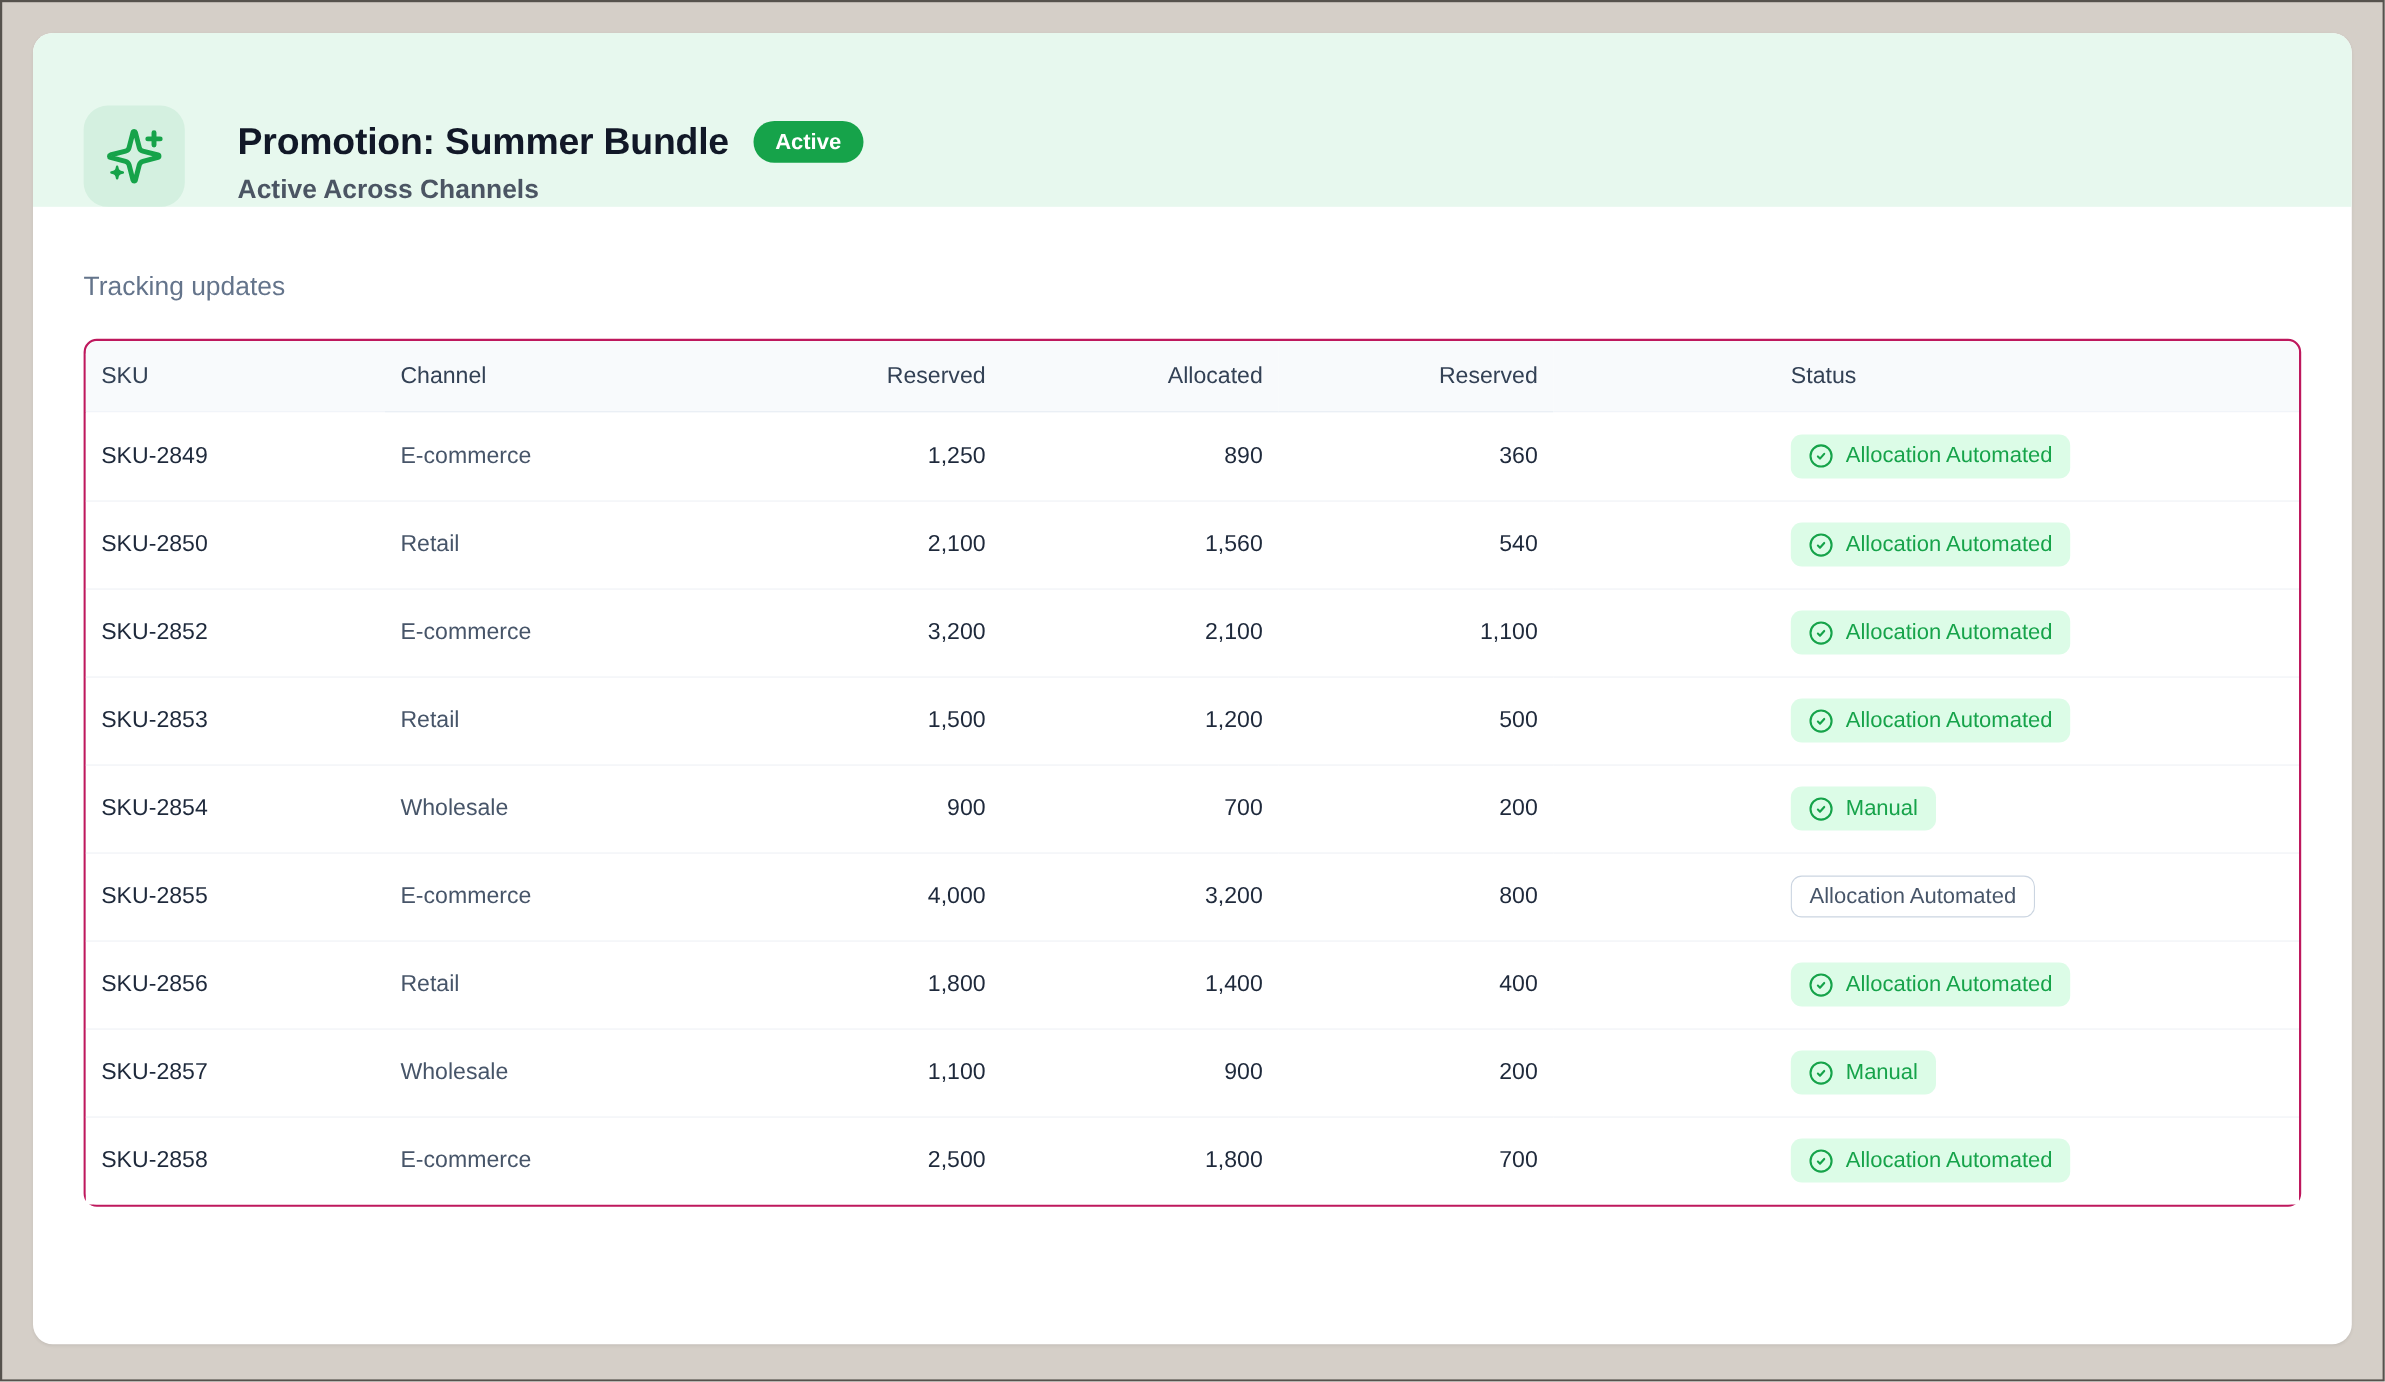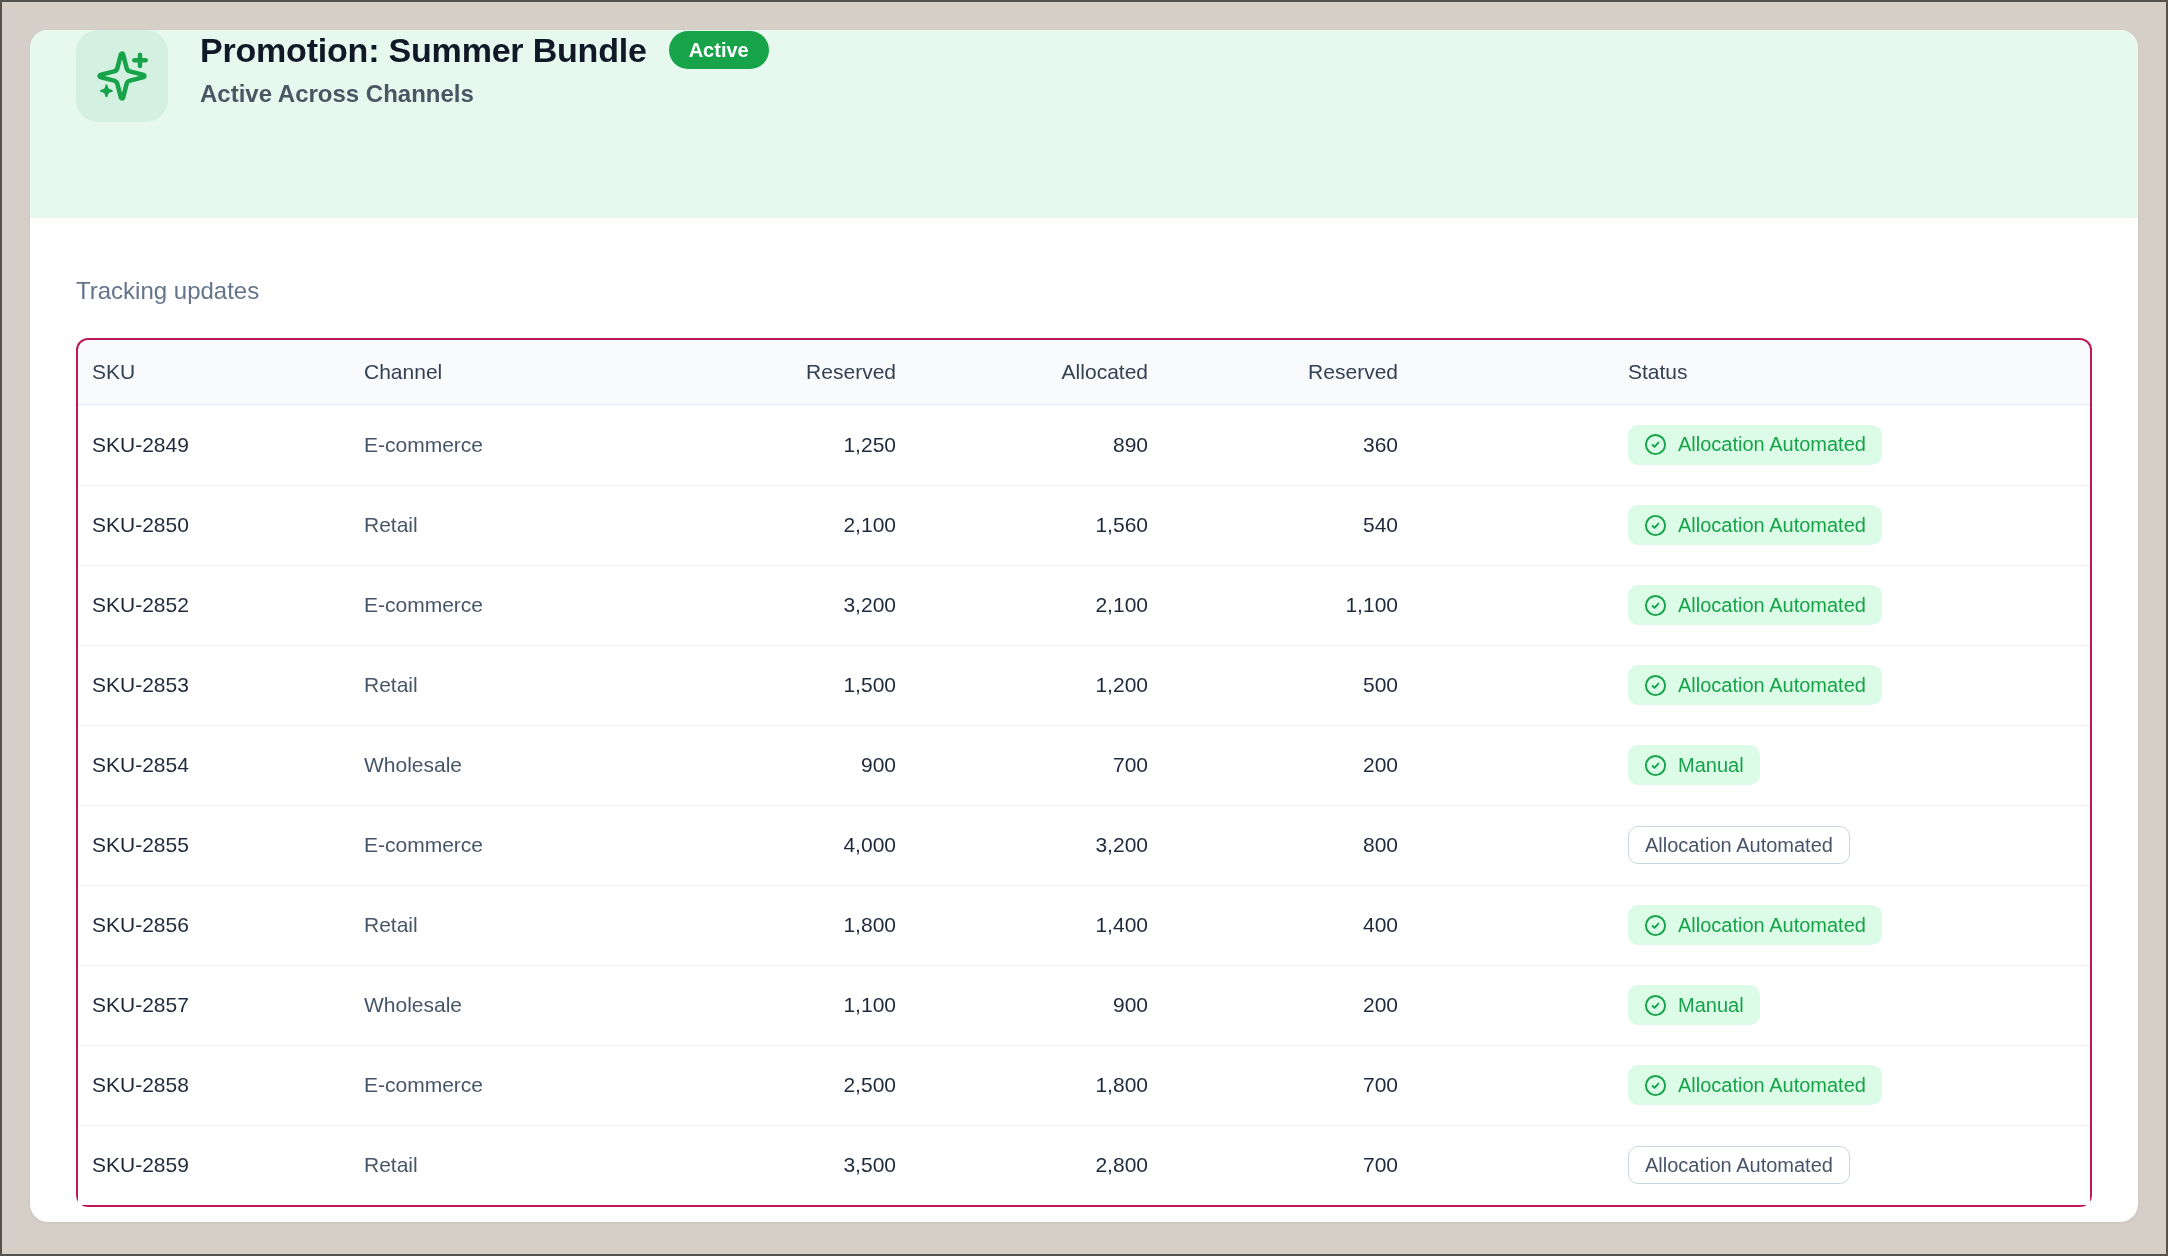--- a/index.html
+++ b/index.html
@@ -18,25 +18,26 @@
   .card {
     position: absolute;
     left: 30px; right: 30px; top: 30px; bottom: 34px;
     background: #ffffff;
     border-radius: 18px;
     overflow: hidden;
     box-shadow: 0 1px 3px rgba(0,0,0,.07);
   }
   
   .hero {
-    height: 188px;
+    height: 158px;
     background: #e7f8ee;
     display: flex;
-    align-items: flex-start;
+    align-items: flex-end;
     padding-left: 46px;
+    gap: 16px;
   }
   .icon-tile {
     width: 92px; height: 92px;
     border-radius: 22px;
     background: #d4f0e0;
     display: flex; align-items: center; justify-content: center;
     flex: none;
   }
   .icon-tile svg { width: 54px; height: 54px; }
   .hero-text { margin-left: 32px; }
@@ -301,31 +302,18 @@
     <td class="status-col">
       <span class="badge badge--success">
         <svg viewBox="0 0 24 24" fill="none" stroke="currentColor" stroke-width="2" stroke-linecap="round" stroke-linejoin="round">
           <circle cx="12" cy="12" r="10"></circle>
           <path d="m9 12.5 2 2 4-4.5"></path>
         </svg>
         <span>Allocation Automated</span>
       </span>
     </td>
   </tr>
-            <tr>
-    <td class="sku">SKU-2859</td>
-    <td class="chan">Retail</td>
-    <td class="num">3,500</td>
-    <td class="num">2,800</td>
-    <td class="num">700</td>
-    <td class="status-col">
-      <span class="badge badge--outline">
-
-        <span>Allocation Automated</span>
-      </span>
-    </td>
-  </tr>
           </tbody>
       </table>
     </div>
   </div>
 
 </div>
 
 </body></html>

